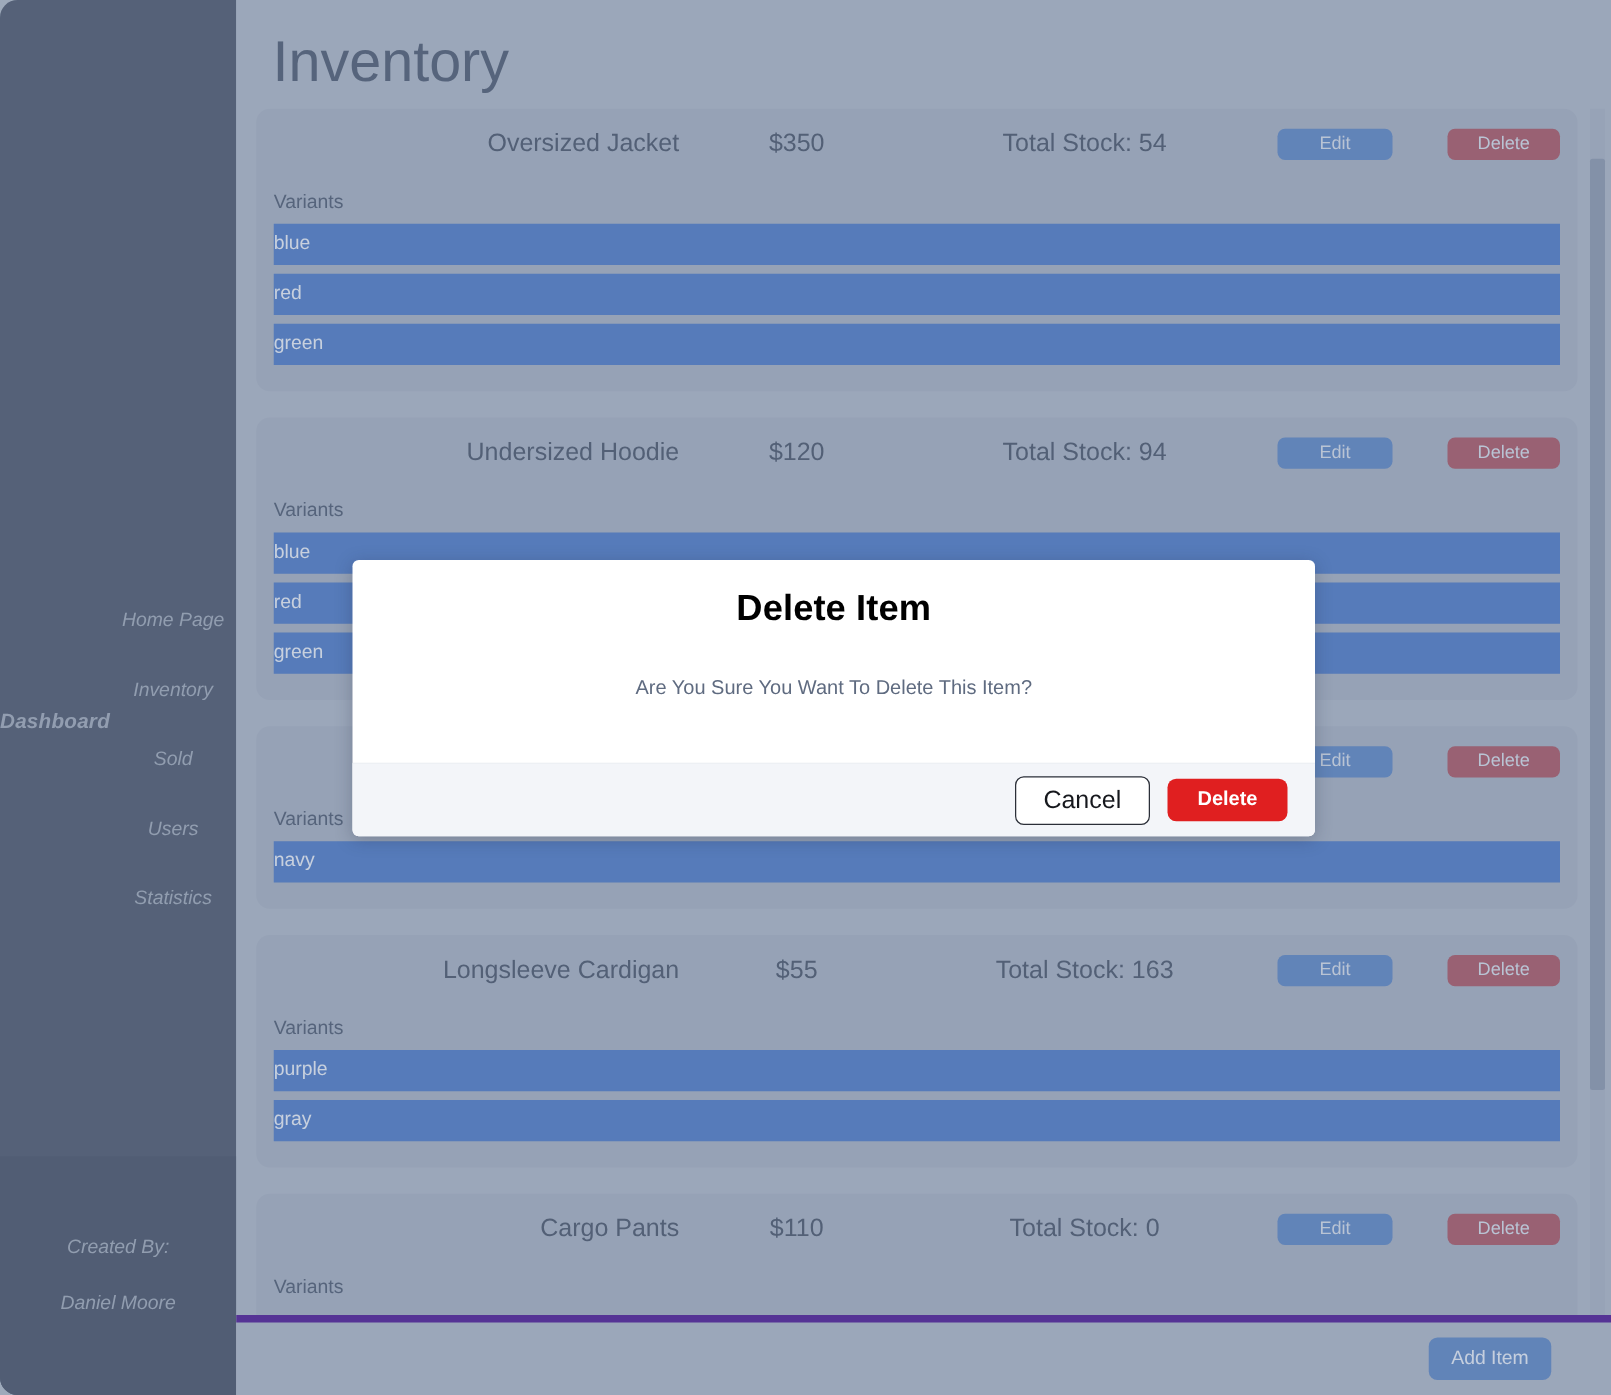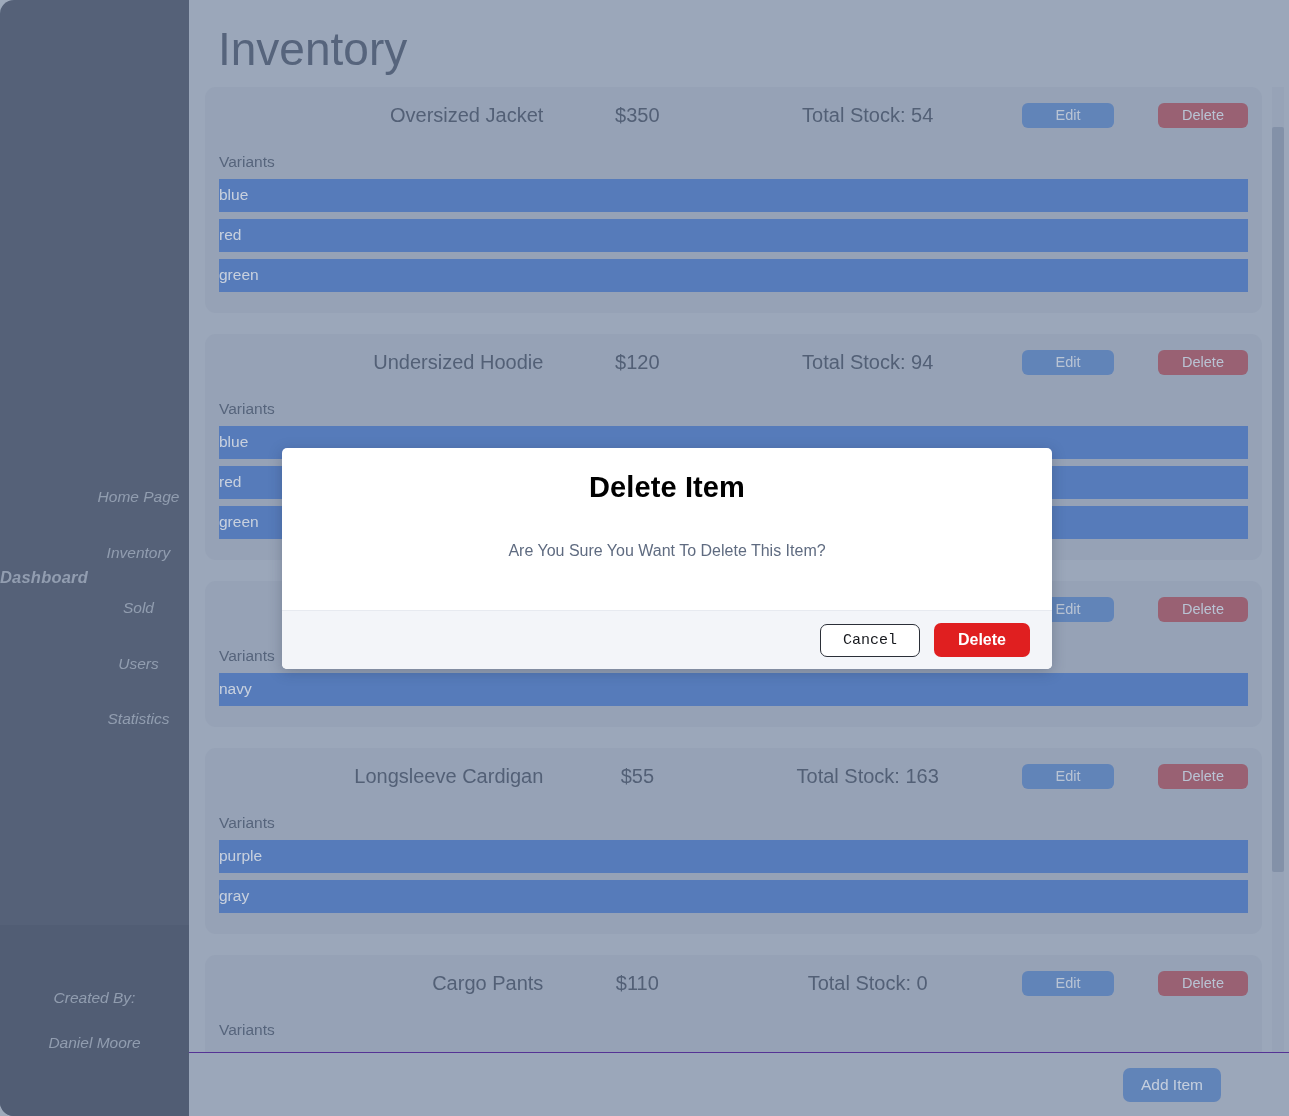--- a/index.html
+++ b/index.html
@@ -174,25 +174,25 @@
     margin-bottom: 7px;
     color: #dfe6f2;
     font-size: 15.5px;
     cursor: pointer;
   }
 
   
   .bottom-bar {
     height: 64px;
     background: #a6b1c4;
-    border-top: 1px solid #4c1d95;
+    border-top: 6px solid #4c1d95;
     display: flex;
     align-items: center;
     justify-content: flex-end;
-    padding-right: 68px;
+    padding-right: 48px;
   }
   .btn-add {
     background: #5c84c2;
     color: #dbe4f2;
     border: none;
     border-radius: 7px;
     font-size: 15.5px;
     font-family: "Liberation Sans", sans-serif;
     padding: 8px 18px;
     cursor: pointer;
@@ -263,22 +263,22 @@
     display: flex;
     align-items: center;
     justify-content: flex-end;
     gap: 14px;
     padding-right: 22px;
   }
   .btn-cancel {
     background: #ffffff;
     border: 1px solid #2b2f38;
     border-radius: 7px;
-    font-size: 15px;
-    font-family: Liberation Mono, monospace;
+    font-size: 20px;
+    font-family: Liberation Sans, sans-serif;
     color: #16181d;
     padding: 7px 22px;
     cursor: pointer;
   }
   .btn-delete-modal {
     background: #e01f20;
     border: none;
     border-radius: 7px;
     font-size: 16px;
     font-weight: bold;

